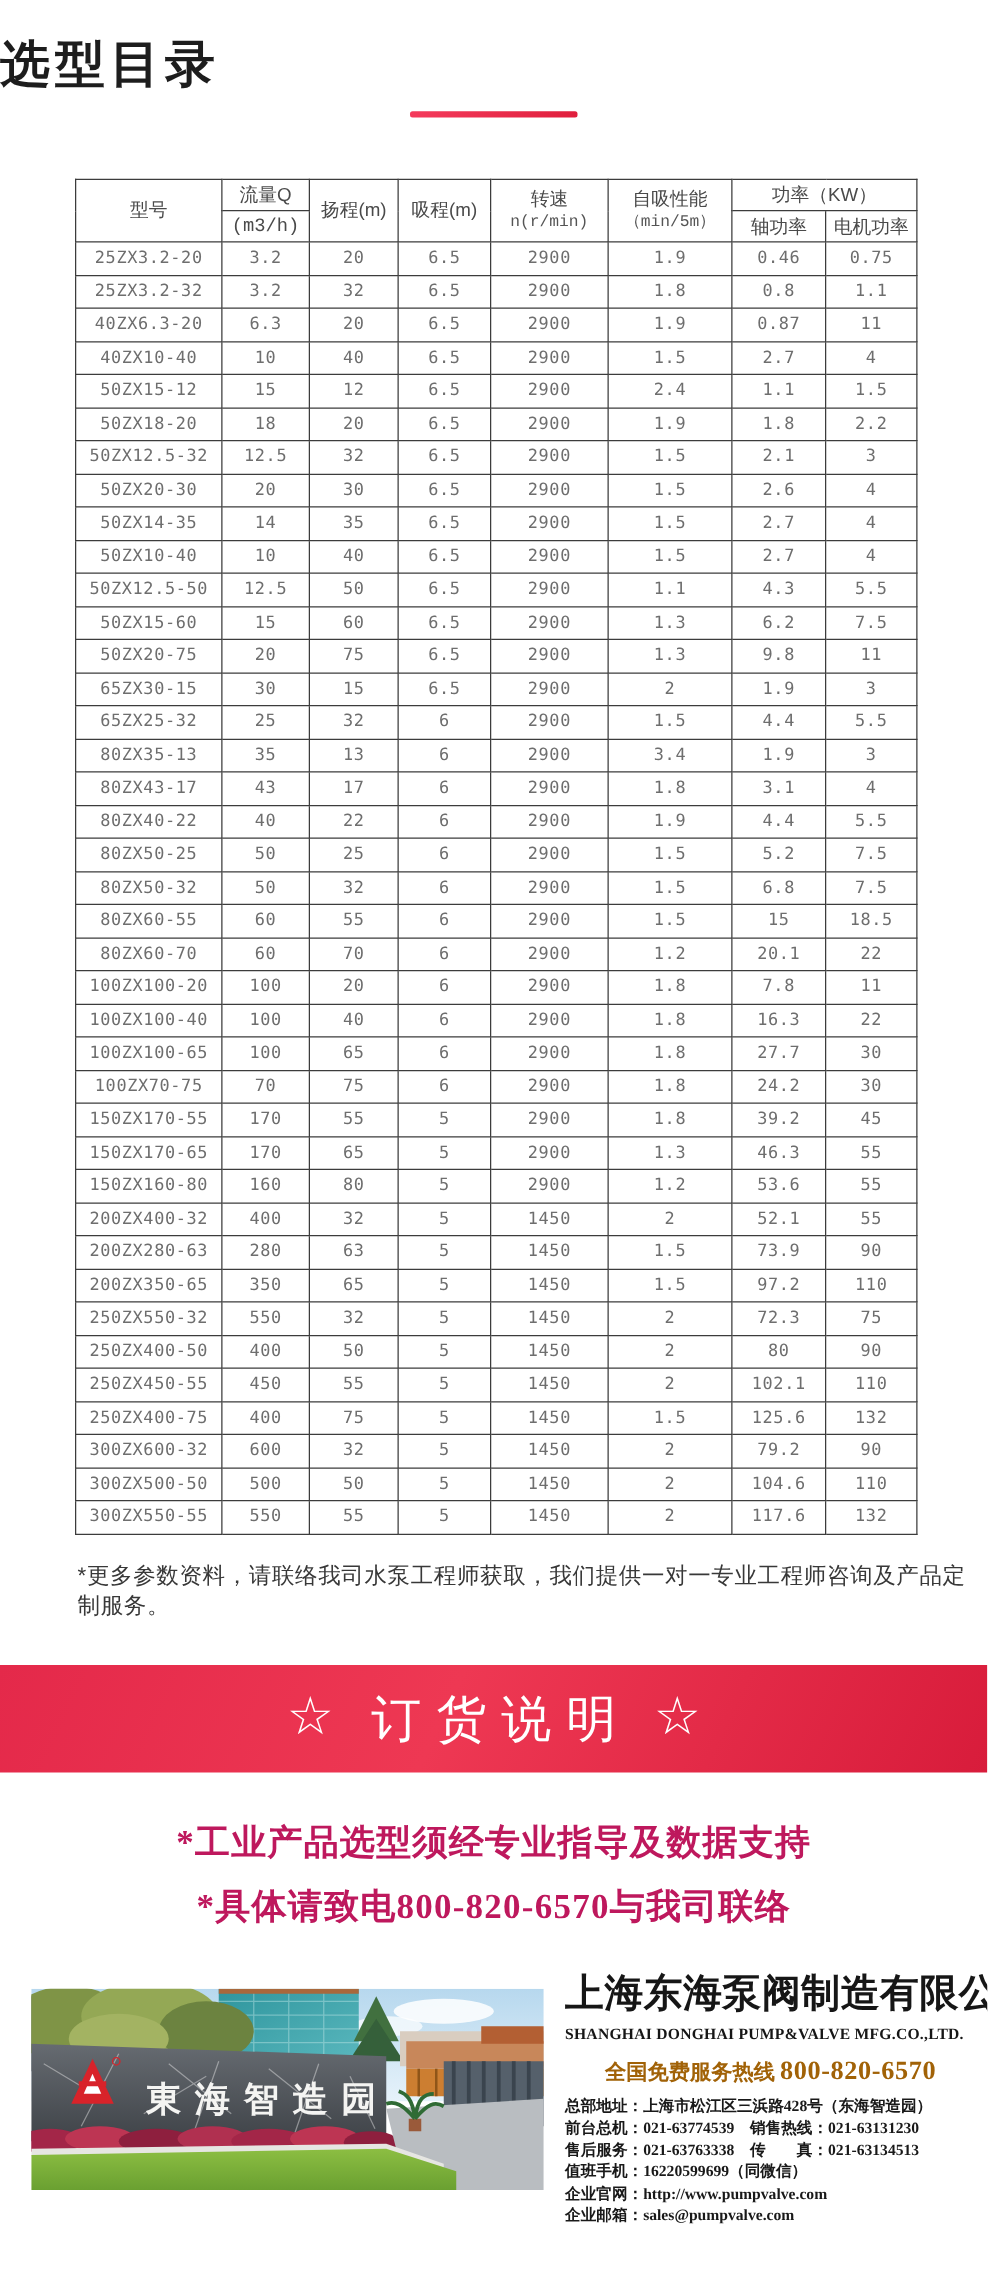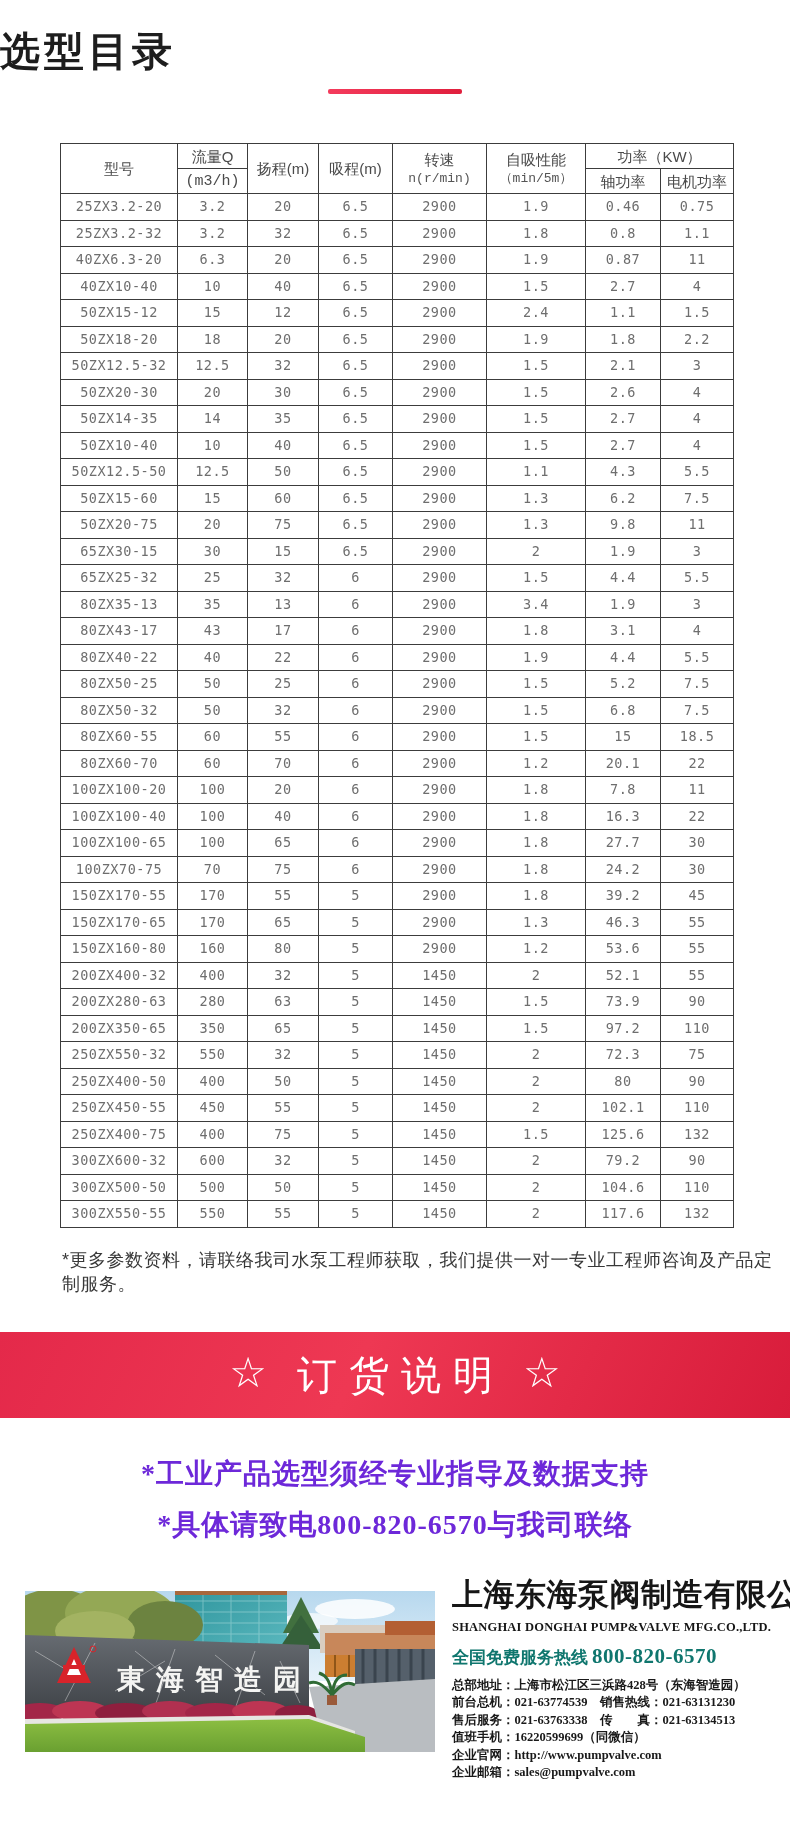--- a/index.html
+++ b/index.html
@@ -32,30 +32,30 @@
   .order-banner{position:absolute;left:0;top:1332px;width:790px;height:86px;
                 background:linear-gradient(115deg,#e4294a 0%,#ee3853 45%,#d81c3b 100%);
                 display:flex;align-items:center;justify-content:center;gap:18px;}
   .order-banner .star{color:#ffffff;font-size:42px;line-height:1;transform:translateY(-2px);}
   .order-banner h2{margin:0;color:#ffffff;font-size:40px;font-weight:normal;letter-spacing:12px;
                    text-indent:12px;font-family:"Liberation Sans",sans-serif;}
 
   
   .order-notes{position:absolute;left:0;top:1455px;width:790px;text-align:center;}
   .order-notes p{margin:0 0 13px 0;font-family:"Liberation Serif",serif;font-weight:bold;
-                 font-size:28px;color:#6d28d9;letter-spacing:1px;}
+                 font-size:28px;color:#be185d;letter-spacing:1px;}
 
   
   .company-photo{position:absolute;left:25px;top:1591px;width:464px;height:161px;}
   .company-info{position:absolute;left:452px;top:1574px;width:323px;}
   .cn-name{font-size:31px;font-weight:bold;color:#161616;letter-spacing:0.5px;white-space:nowrap;}
   .en-name{margin-top:4px;font-family:"Liberation Serif",serif;font-weight:bold;font-size:12.5px;
            color:#161616;letter-spacing:0.2px;white-space:nowrap;}
-  .hotline{margin-top:9px;font-family:"Liberation Serif",serif;font-weight:bold;color:#0f766e;
-           white-space:nowrap;}
+  .hotline{margin-top:9px;font-family:"Liberation Serif",serif;font-weight:bold;color:#a16207;
+           white-space:nowrap;margin-left:32px;}
   .hotline .hl-label{font-size:17px;}
   .hotline .hl-number{font-size:21px;letter-spacing:0.5px;}
   ul.contacts{list-style:none;margin:8px 0 0 0;padding:0;}
   ul.contacts li{font-family:"Liberation Serif",serif;font-weight:bold;font-size:12.5px;
            color:#191919;line-height:17.4px;white-space:nowrap;}
 </style>
 </head>
 <body>
 
 <div class="page">

